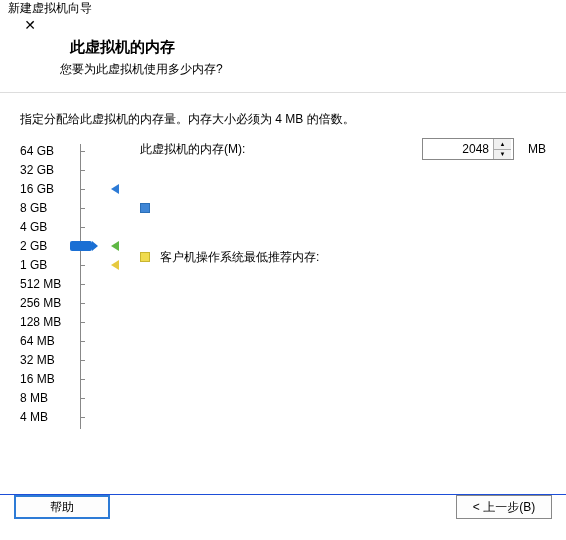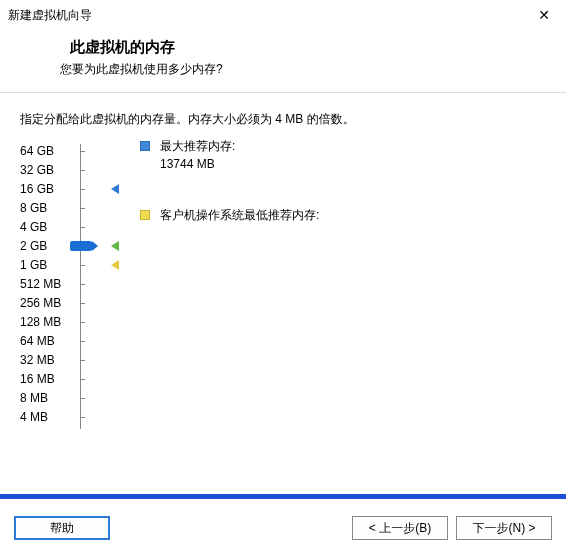--- a/index.html
+++ b/index.html
@@ -8,24 +8,25 @@
     font-size: 12px;
     background: #fff;
     width: 566px;
     height: 540px;
     position: relative;
     color: #000;
   }
   .titlebar {
     height: 30px;
     display: flex;
-    align-items: center;
+    align-items: flex-start;
     justify-content: space-between;
     padding: 0 0 0 8px;
     font-size: 12px;
+    flex-direction: column;
   }
   .titlebar .close {
     width: 44px;
     height: 30px;
     display: flex;
     align-items: center;
     justify-content: center;
     font-size: 14px;
     font-family: Arial, sans-serif;
   }
@@ -173,24 +174,24 @@
   .rec .txt .t1.underline { color: #000; position: relative; display: inline-block; }
   .rec .txt .t1.underline::after {
     content: "";
     position: absolute;
     left: 0; right: 0; bottom: -1px;
     border-bottom: 1px solid #d04030;
   }
   .footer {
     position: absolute;
     left: 0; right: 0; bottom: 0;
-    border-top: 5px solid #1d4ed8;
+    border-top: 1px solid #1d4ed8;
     height: 46px;
     display: flex;
-    align-items: flex-end;
+    align-items: flex-start;
     padding: 0 14px;
     gap: 8px;
   }
   .footer .btn {
     height: 24px;
     min-width: 96px;
     border: 1px solid #888;
     background: #fdfdfd;
     font-size: 12px;
     font-family: inherit;
@@ -256,37 +257,43 @@
     <div class="tick" style="top:235px"></div>
       <div class="tick" style="top:254px"></div>
     <div class="tick" style="top:273px"></div>
     <div class="marker blue-left" style="top:40px"></div>
     <div class="marker green-left" style="top:97px"></div>
     <div class="marker yellow-left" style="top:116px"></div>
     <div class="thumb" style="top:97px"></div>
   </div>
 
   <div class="right-col">
+    <div class="mem-row">
+      <span class="mem-label">此虚拟机的内存(M):</span>
+      <div class="spin-wrap">
+        <input class="spin-input" value="2048" style="">
+        <div class="spin-btns">
+          <div>▲</div>
+          <div>▼</div>
+        </div>
+      </div>
+      <span class="unit">MB</span>
+    </div>
 
     <div class="rec">
       <div class="sq blue"></div>
-      <div class="txt">
-        <div class="t1">最大推荐内存:</div>
-        <div>13744 MB</div>
-      </div>
     </div>
 
 
     <div class="rec">
       <div class="sq yellow"></div>
       <div class="txt">
         <div class="t1">客户机操作系统最低推荐内存:</div>
       </div>
     </div>
   </div>
 </div>
 
 <div class="footer">
   <button class="btn help">帮助</button>
   <div class="spacer"></div>
   <button class="btn">&lt; 上一步(B)</button>
-  <button class="btn">下一步(N) &gt;</button>
 </div>
 
 </body></html>

